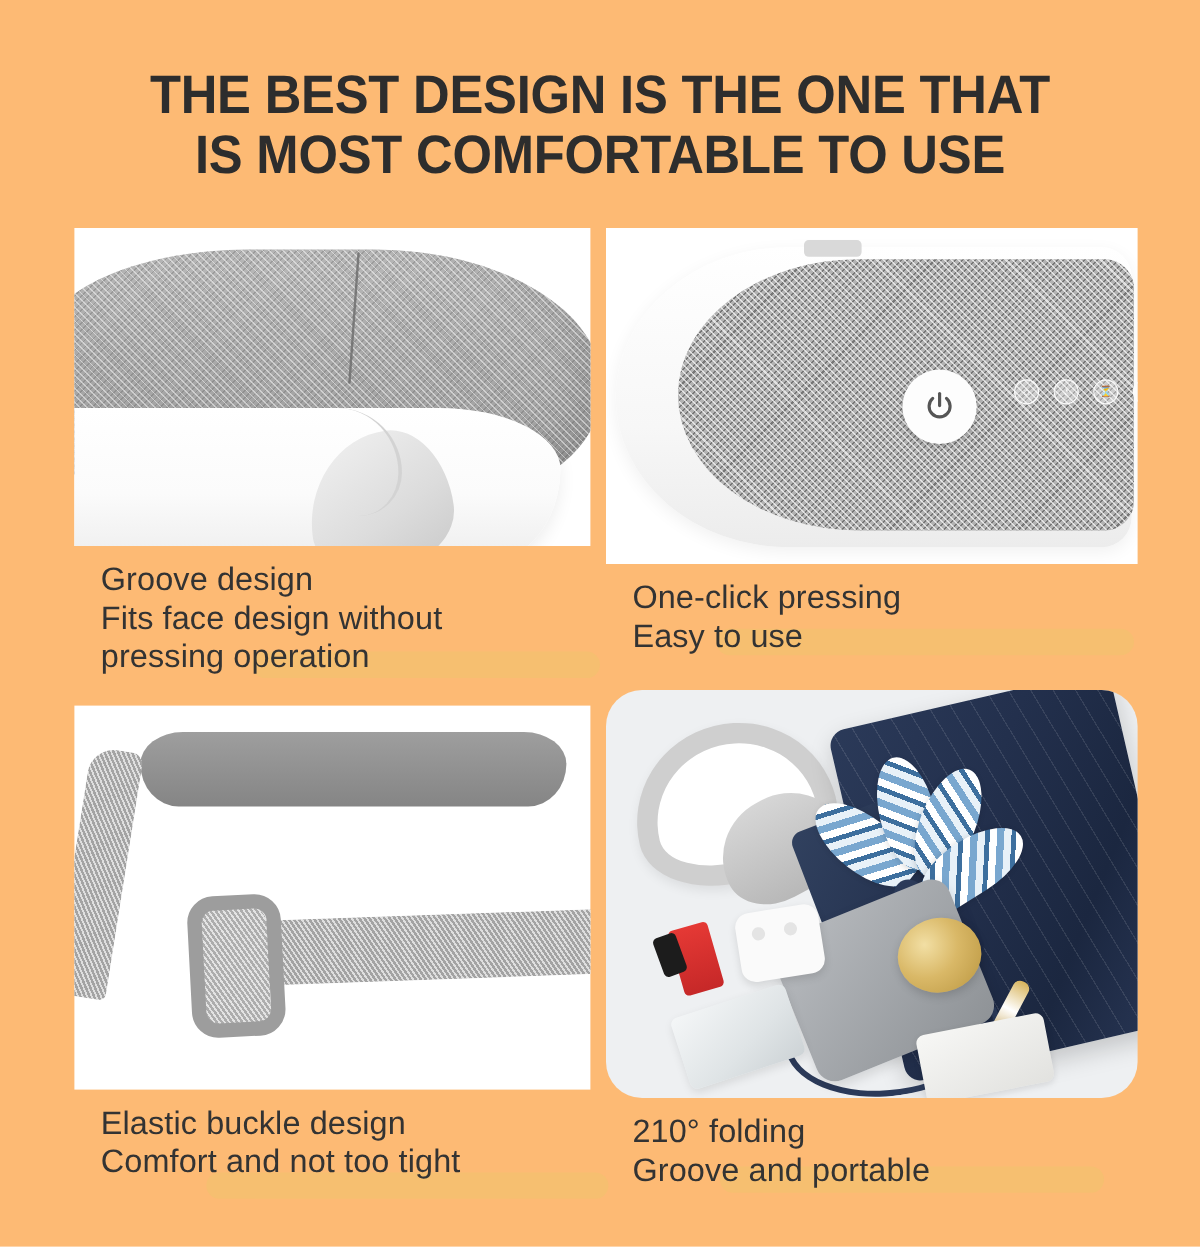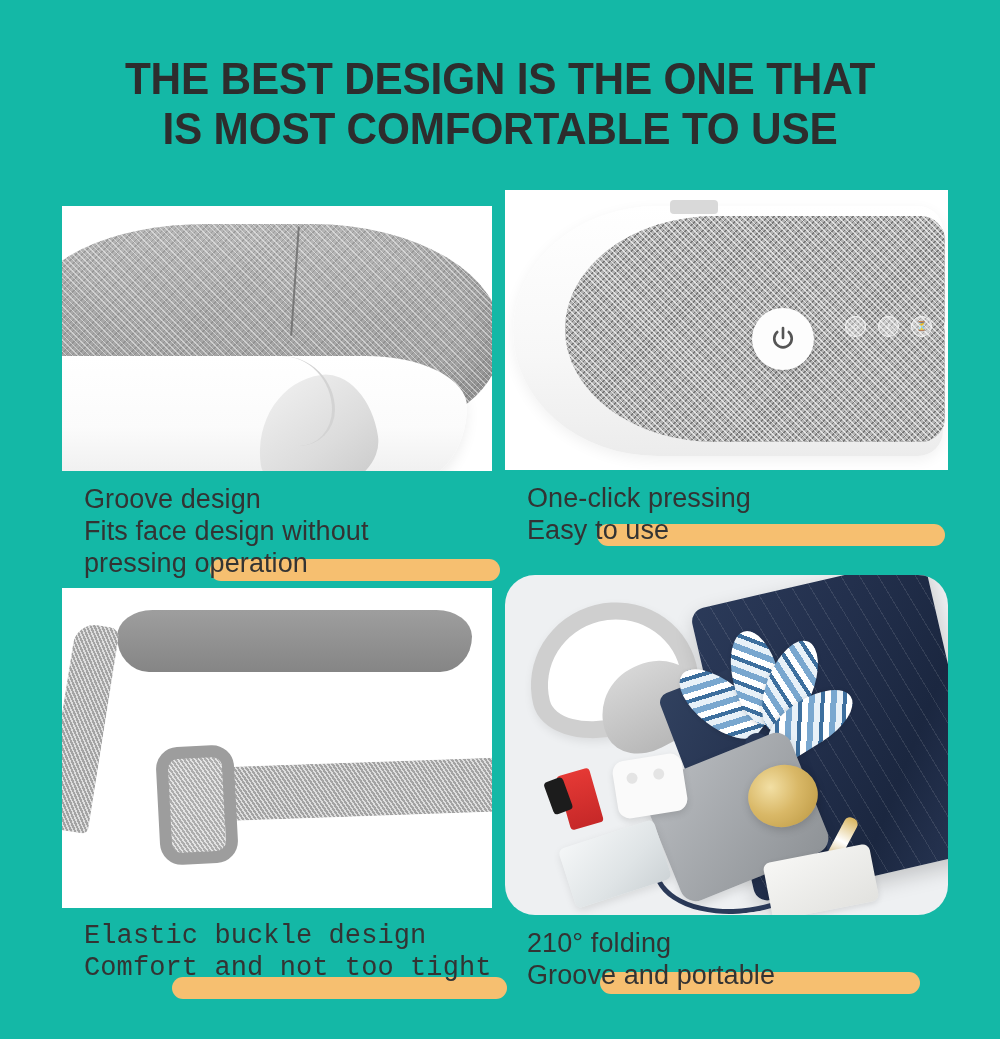--- a/index.html
+++ b/index.html
@@ -13,21 +13,21 @@
     font-family: "Liberation Sans", "DejaVu Sans", sans-serif;
     color: #2e2e2e;
     overflow: hidden;
     position: relative;
   }
 
   .page {
     position: relative;
     width: 1000px;
     height: 1039px;
-    background: #14b8a6;
+    background: #fdba74;
     overflow: hidden;
   }
 
   
   .headline {
     position: absolute;
     left: 0;
     top: 54px;
     width: 1000px;
     text-align: center;
@@ -46,23 +46,23 @@
     position: absolute;
     left: 0;
     top: 190px;
     width: 1000px;
     height: 849px;
   }
 
   .feature {
     position: absolute;
   }
-  .feat-1 { left: 62px;  top: 16px;   width: 430px; height: 380px; }
+  .feat-1 { left: 62px;  top: 0px;   width: 430px; height: 380px; }
   .feat-2 { left: 505px; top: 0px;   width: 443px; height: 380px; }
-  .feat-3 { left: 62px;  top: 398px; width: 430px; height: 420px; font-family: Liberation Mono, monospace; }
+  .feat-3 { left: 62px;  top: 398px; width: 430px; height: 420px; }
   .feat-4 { left: 505px; top: 385px; width: 443px; height: 430px; }
 
   .photo {
     position: relative;
     width: 100%;
     overflow: hidden;
     background: #ffffff;
   }
   .photo-1 { height: 265px; }
   .photo-2 { height: 280px; }

